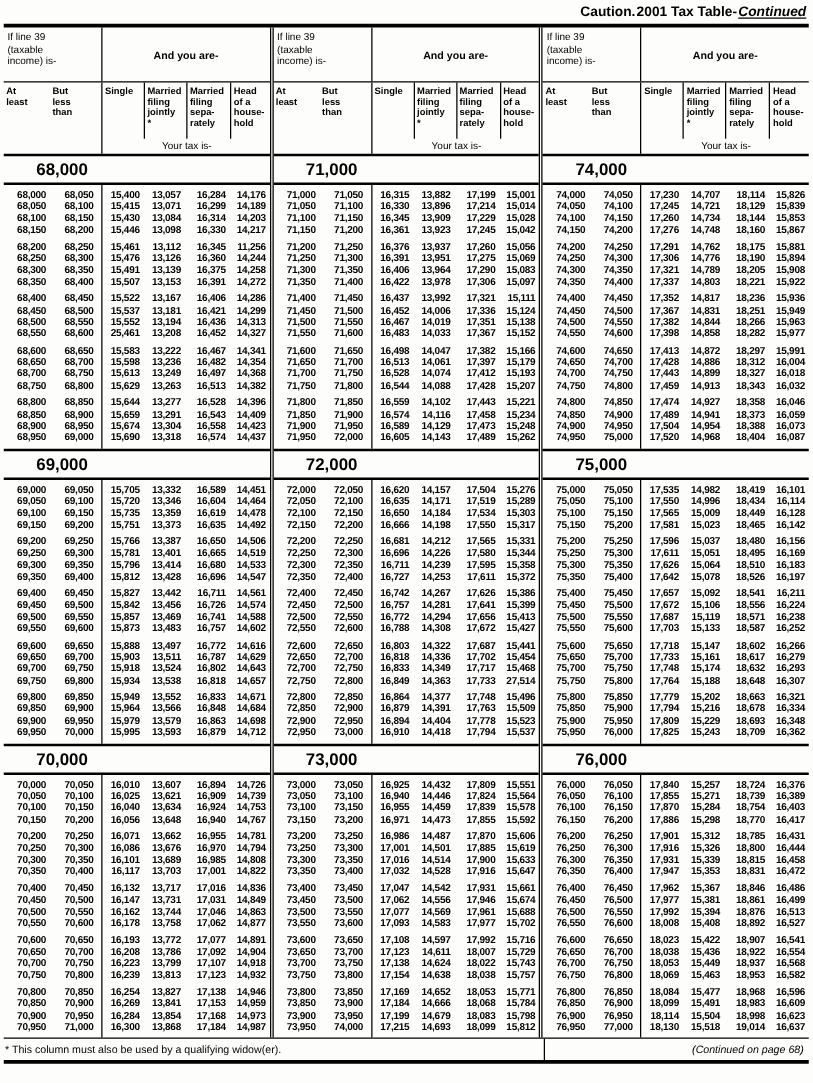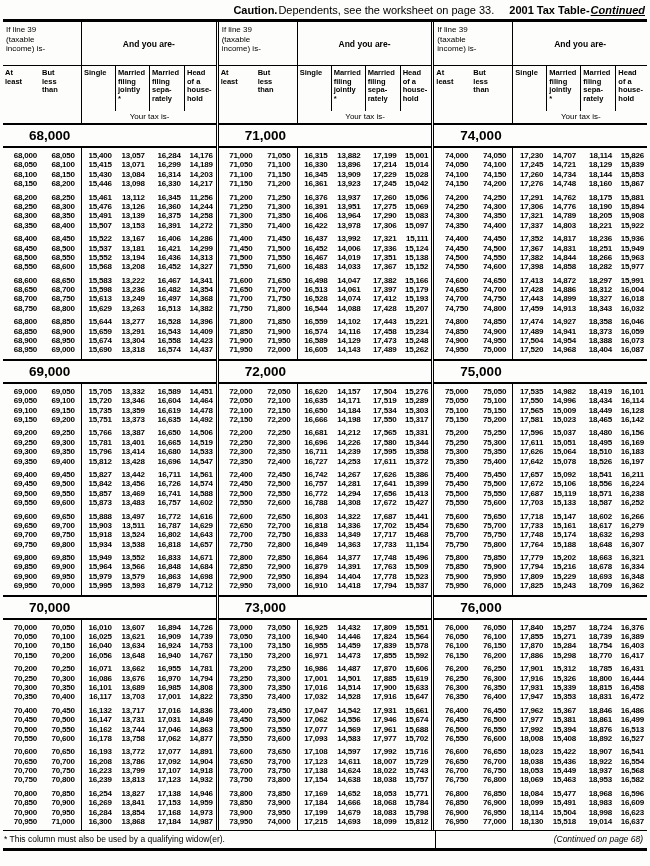--- a/index.html
+++ b/index.html
@@ -58,21 +58,20 @@
   
   .footer { display: flex; border-bottom: 3px solid #000; font-size: 8.5px; }
   .foot-left { flex: 0 0 433px; border-right: 1.5px solid #000; padding: 3px 2px 4px 1px; }
   .foot-right { flex: 1; text-align: right; font-style: italic; padding: 3px 4px 4px 0; }
 </style>
 </head>
 <body>
 
 <div class="caption">
   <span class="cap-group">Caution.</span>
-  <span class="cap-text">Dependents, see the worksheet on page 33.</span>
   <span class="cap-group">2001 Tax Table-</span>
   <span class="bold italic">Continued</span>
 </div>
 
 <div class="panels">
   <section class="panel">
     <div class="header-top">
       <div class="h-income-head">If line 39
 (taxable
 income) is-</div>
@@ -198,21 +197,21 @@
                 <span class="cell c0">68,500</span>
                 <span class="cell c1">68,550</span>
                 <span class="cell c2">15,552</span>
                 <span class="cell c3">13,194</span>
                 <span class="cell c4">16,436</span>
                 <span class="cell c5">14,313</span>
               </div>
               <div class="row">
                 <span class="cell c0">68,550</span>
                 <span class="cell c1">68,600</span>
-                <span class="cell c2">15,568</span>
+                <span class="cell c2">25,461</span>
                 <span class="cell c3">13,208</span>
                 <span class="cell c4">16,452</span>
                 <span class="cell c5">14,327</span>
               </div>
             </div>
             <div class="group">
               <div class="row">
                 <span class="cell c0">68,600</span>
                 <span class="cell c1">68,650</span>
                 <span class="cell c2">15,583</span>
@@ -973,21 +972,21 @@
                 <span class="cell c3">14,349</span>
                 <span class="cell c4">17,717</span>
                 <span class="cell c5">15,468</span>
               </div>
               <div class="row">
                 <span class="cell c0">72,750</span>
                 <span class="cell c1">72,800</span>
                 <span class="cell c2">16,849</span>
                 <span class="cell c3">14,363</span>
                 <span class="cell c4">17,733</span>
-                <span class="cell c5">11,154</span>
+                <span class="cell c5">27,514</span>
               </div>
             </div>
             <div class="group">
               <div class="row">
                 <span class="cell c0">72,800</span>
                 <span class="cell c1">72,850</span>
                 <span class="cell c2">16,864</span>
                 <span class="cell c3">14,377</span>
                 <span class="cell c4">17,748</span>
                 <span class="cell c5">15,496</span>

